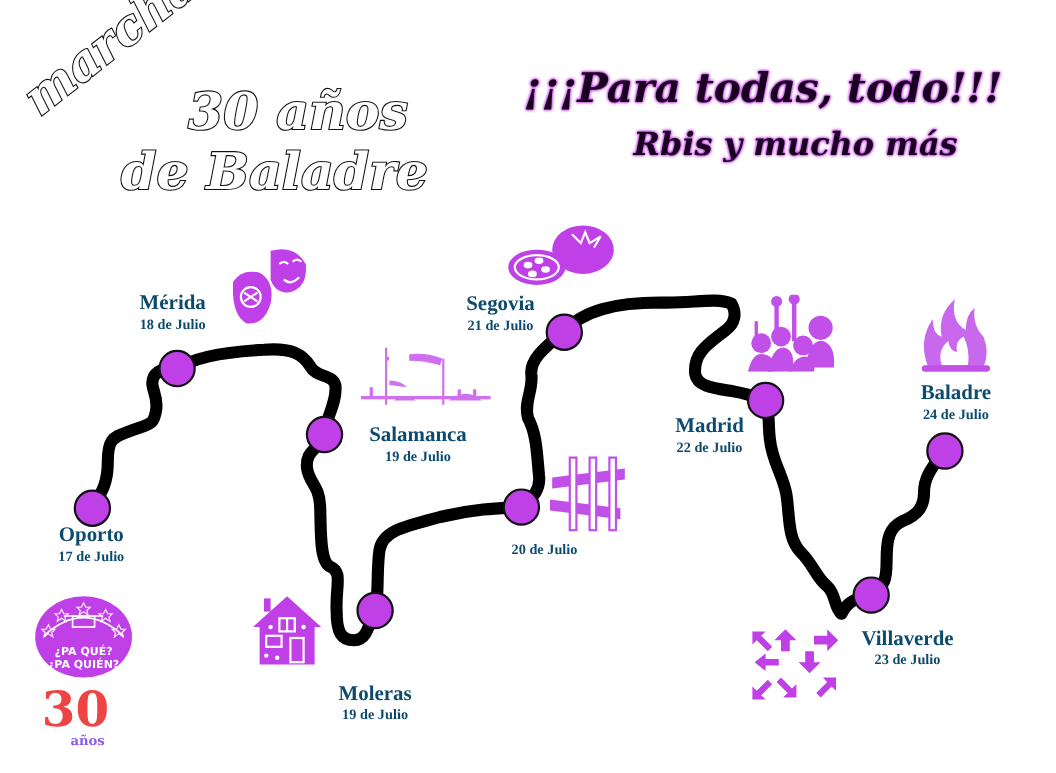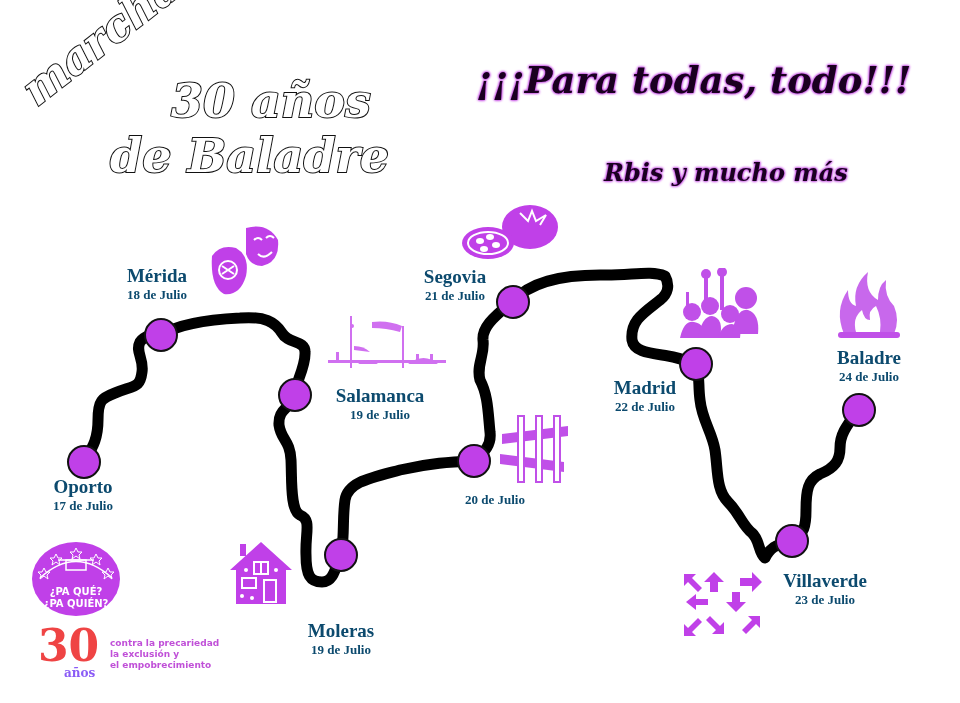--- a/index.html
+++ b/index.html
@@ -17,21 +17,21 @@
   .logo-text{font-family:"DejaVu Sans",sans-serif;font-size:9px;color:#c050d8;font-weight:bold;line-height:11px;}
 </style>
 </head>
 <body>
 
 <div class="abs outline-title" style="left:14px;top:78px;font-size:44px;transform:rotate(-38deg);transform-origin:left top;">marcha</div>
 <div class="abs outline-title" style="left:160px;top:78px;font-size:46px;margin-left:11px;">30 años</div>
 <div class="abs outline-title" style="left:110px;top:133px;font-size:46px;">de Baladre</div>
 
 <div class="abs purple-title" style="left:476px;top:62px;font-size:37px;">¡¡¡Para todas, todo!!!</div>
-<div class="abs purple-title" style="left:604px;top:117px;font-size:24px;margin-top:44px;">Rbis y mucho más</div>
+<div class="abs purple-title" style="left:576px;top:117px;font-size:29px;">Rbis y mucho más</div>
 
 <svg class="route" width="960" height="703" viewBox="0 0 960 703">
   <path d="M84,462 C92,448 98,440 98,420 C98,400 102,398 115,393 C135,385 140,388 142,372 C144,358 135,352 140,342 C145,334 155,335 162,335
      C175,326 200,320 240,318 C265,316 275,322 282,333 C288,344 305,340 305,352 C306,366 296,382 294,395
      C290,410 278,408 279,425 C281,440 290,440 291,460 C292,480 290,510 300,515 C312,520 305,532 306,555
      C306,575 310,582 322,582 C333,582 335,570 340,556
      C345,545 342,520 345,500 C348,482 370,478 400,470 C430,463 450,462 474,461
      C480,455 492,448 490,432 C488,412 488,395 480,380 C476,365 485,355 483,340 C482,328 492,318 512,302
      C530,282 560,275 600,275 C630,276 650,270 665,276 C670,285 668,294 660,300 C645,312 630,320 632,340 C634,352 650,353 668,356 C680,358 690,362 696,364
      C700,375 698,385 700,400 C702,420 712,432 715,450 C718,470 716,490 728,502 C740,514 742,525 752,533 C760,540 758,552 765,558 C770,548 775,545 790,541
@@ -211,18 +211,13 @@
 
 <svg class="icon" style="left:834px;top:270px;" width="70" height="72" viewBox="0 0 70 72">
   <path d="M10,64 Q0,40 14,20 Q14,34 22,36 Q18,16 34,2 Q30,22 44,30 Q44,16 52,10 Q50,26 60,36 Q66,50 60,64 Z" fill="#c868ec"></path>
   <path d="M22,62 Q18,48 28,40 Q30,50 36,50 Q34,40 42,36 Q48,48 46,62 Z" fill="#ffffff"></path>
   <rect x="4" y="62" width="62" height="6" rx="3" fill="#c050e8"></rect>
 </svg>
 
 <div class="abs" style="left:38px;top:630px;width:200px;height:50px;">
   <div class="abs" style="left:0;top:-6px;font-family:'DejaVu Serif',serif;font-weight:bold;font-size:44px;color:#ef4444;line-height:1;">30</div>
   <div class="abs" style="left:26px;top:36px;font-family:'DejaVu Serif',serif;font-weight:bold;font-size:12px;color:#8b5cf6;">años</div>
-  <div class="abs logo-text" style="left:72px;top:8px;">
-    <div>contra la precariedad</div>
-    <div>la exclusión y</div>
-    <div>el empobrecimiento</div>
-  </div>
 </div>
 
 </body></html>

